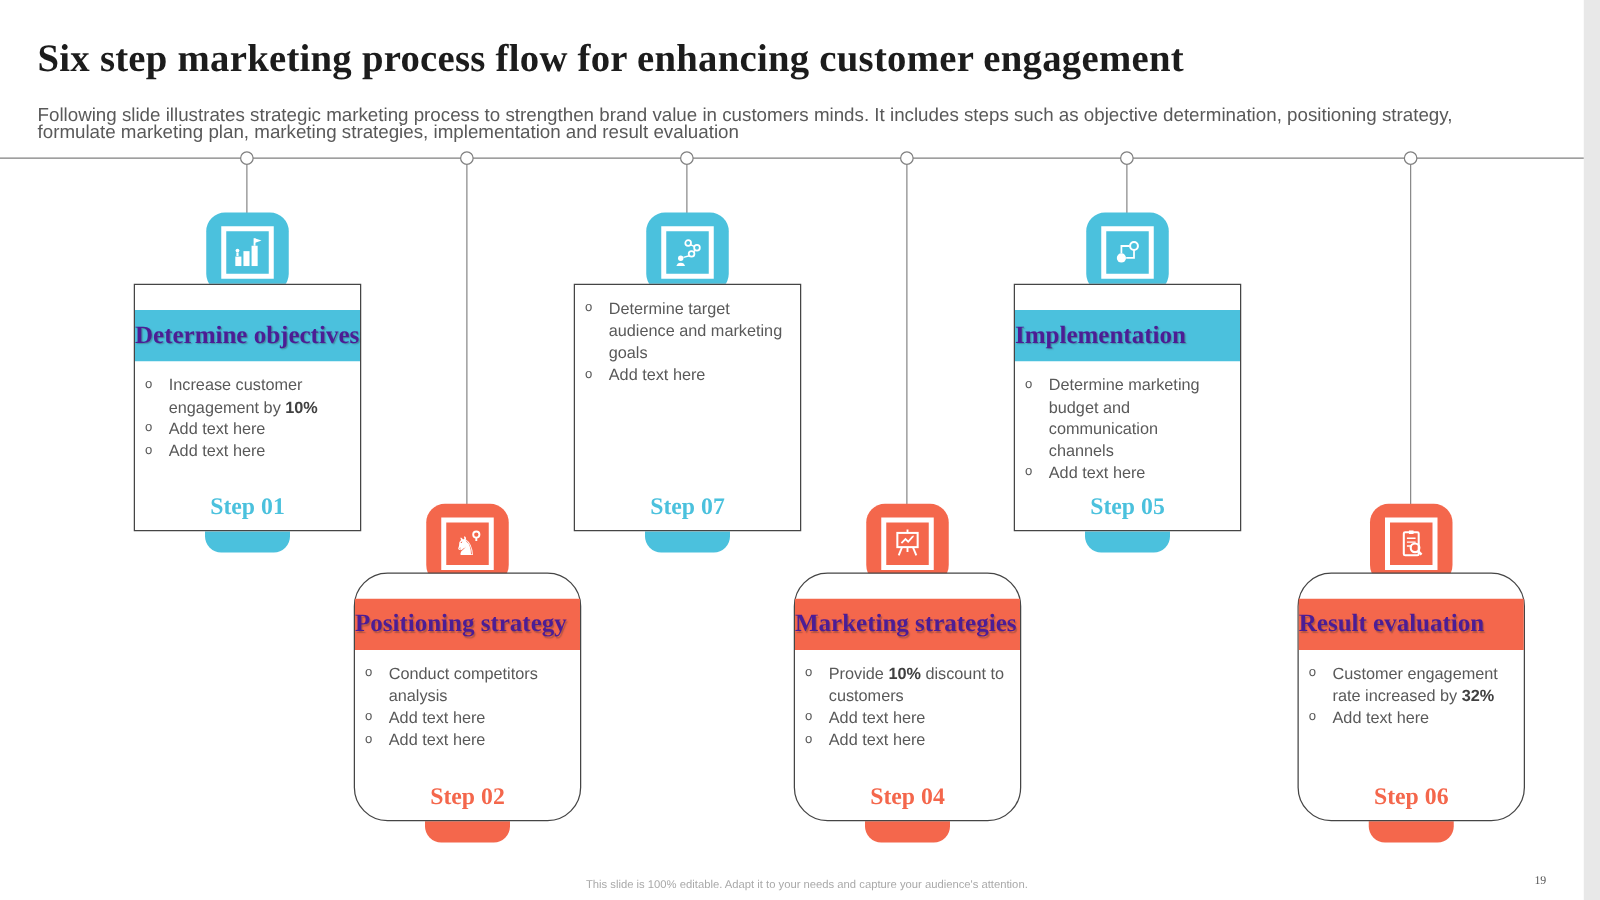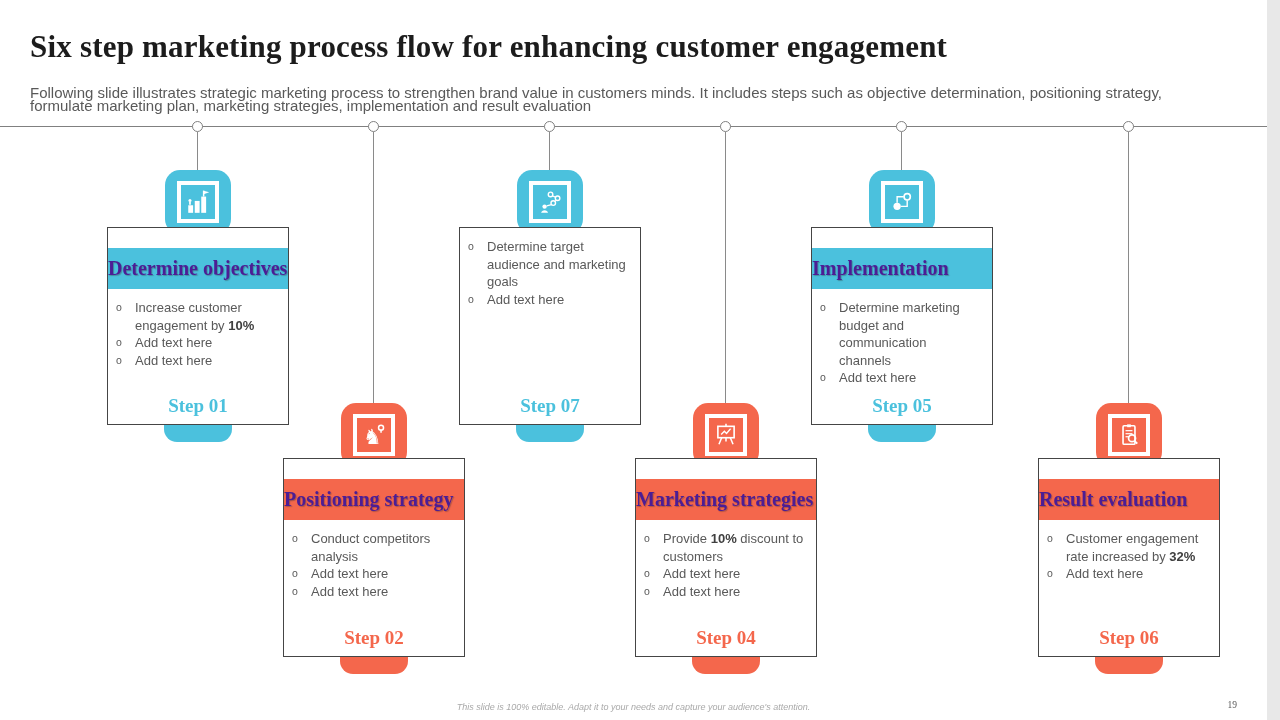--- a/index.html
+++ b/index.html
@@ -41,41 +41,41 @@
   }
   .accent-teal .badge, .accent-teal .card-header, .accent-teal .tab { background:var(--teal); }
   .accent-orange .badge, .accent-orange .card-header, .accent-orange .tab { background:var(--orange); }
   .accent-teal .step-label { color:var(--teal);margin-top:36px; }
   .accent-orange .step-label { color:var(--orange); }
   .card {
     position:absolute; left:0; width:182px; box-sizing:border-box;
     background:#ffffff; border:1px solid #454545; z-index:2;
   }
   .col-top .card { top:107px; height:198px; }
-  .col-bottom .card { top:338px; height:199px; }
+  .col-bottom .card { top:338px; height:199px;border-radius:27px; }
   .card-header {
     margin-top:20px; height:41px; display:flex; align-items:center;
     font-family:"Liberation Serif", serif; font-weight:bold;
     font-size:20px; color:#4c1d95; text-shadow:1px 1px 1px rgba(50,50,50,.35);
   }
   .bullets { margin:10px 4px 0 8px; padding:0; list-style:none; }
   .bullets li { display:flex; font-size:13px; color:#595959; line-height:17.5px; }
   .bullets .marker { width:10px; margin-right:9px; font-size:10.5px; color:#595959; }
   .bullets .btext { flex:1; padding-right:8px; }
   .bullets .btext b { color:#404040; }
   .step-label {
     position:absolute; bottom:7px; left:0; width:100%; text-align:center;
     font-family:"Liberation Serif", serif; font-weight:bold; font-size:19px;
   }
   .tab { position:absolute; left:57px; width:68px; height:17px; border-radius:0 0 13px 13px; z-index:1; }
   .col-top .tab { top:305px; }
   .col-bottom .tab { top:537px; }
   .footer-note {
-    position:absolute; left:0; top:702px; width:100%; text-align:center;
-    font-size:9px; color:#a9a9a9;font-style:italic;
+    position:absolute; left:12px; top:702px; width:100%; text-align:center;
+    font-size:9px; color:#a9a9a9;
   }
   .page-number { position:absolute; right:30px; top:700px; font-size:9.5px; color:#595959;font-family:Liberation Serif, serif; }
   svg { display:block; }
 </style>
 </head>
 <body>
 
 <div class="slide">
 
   <div class="title">Six step marketing process flow for enhancing customer engagement</div>

